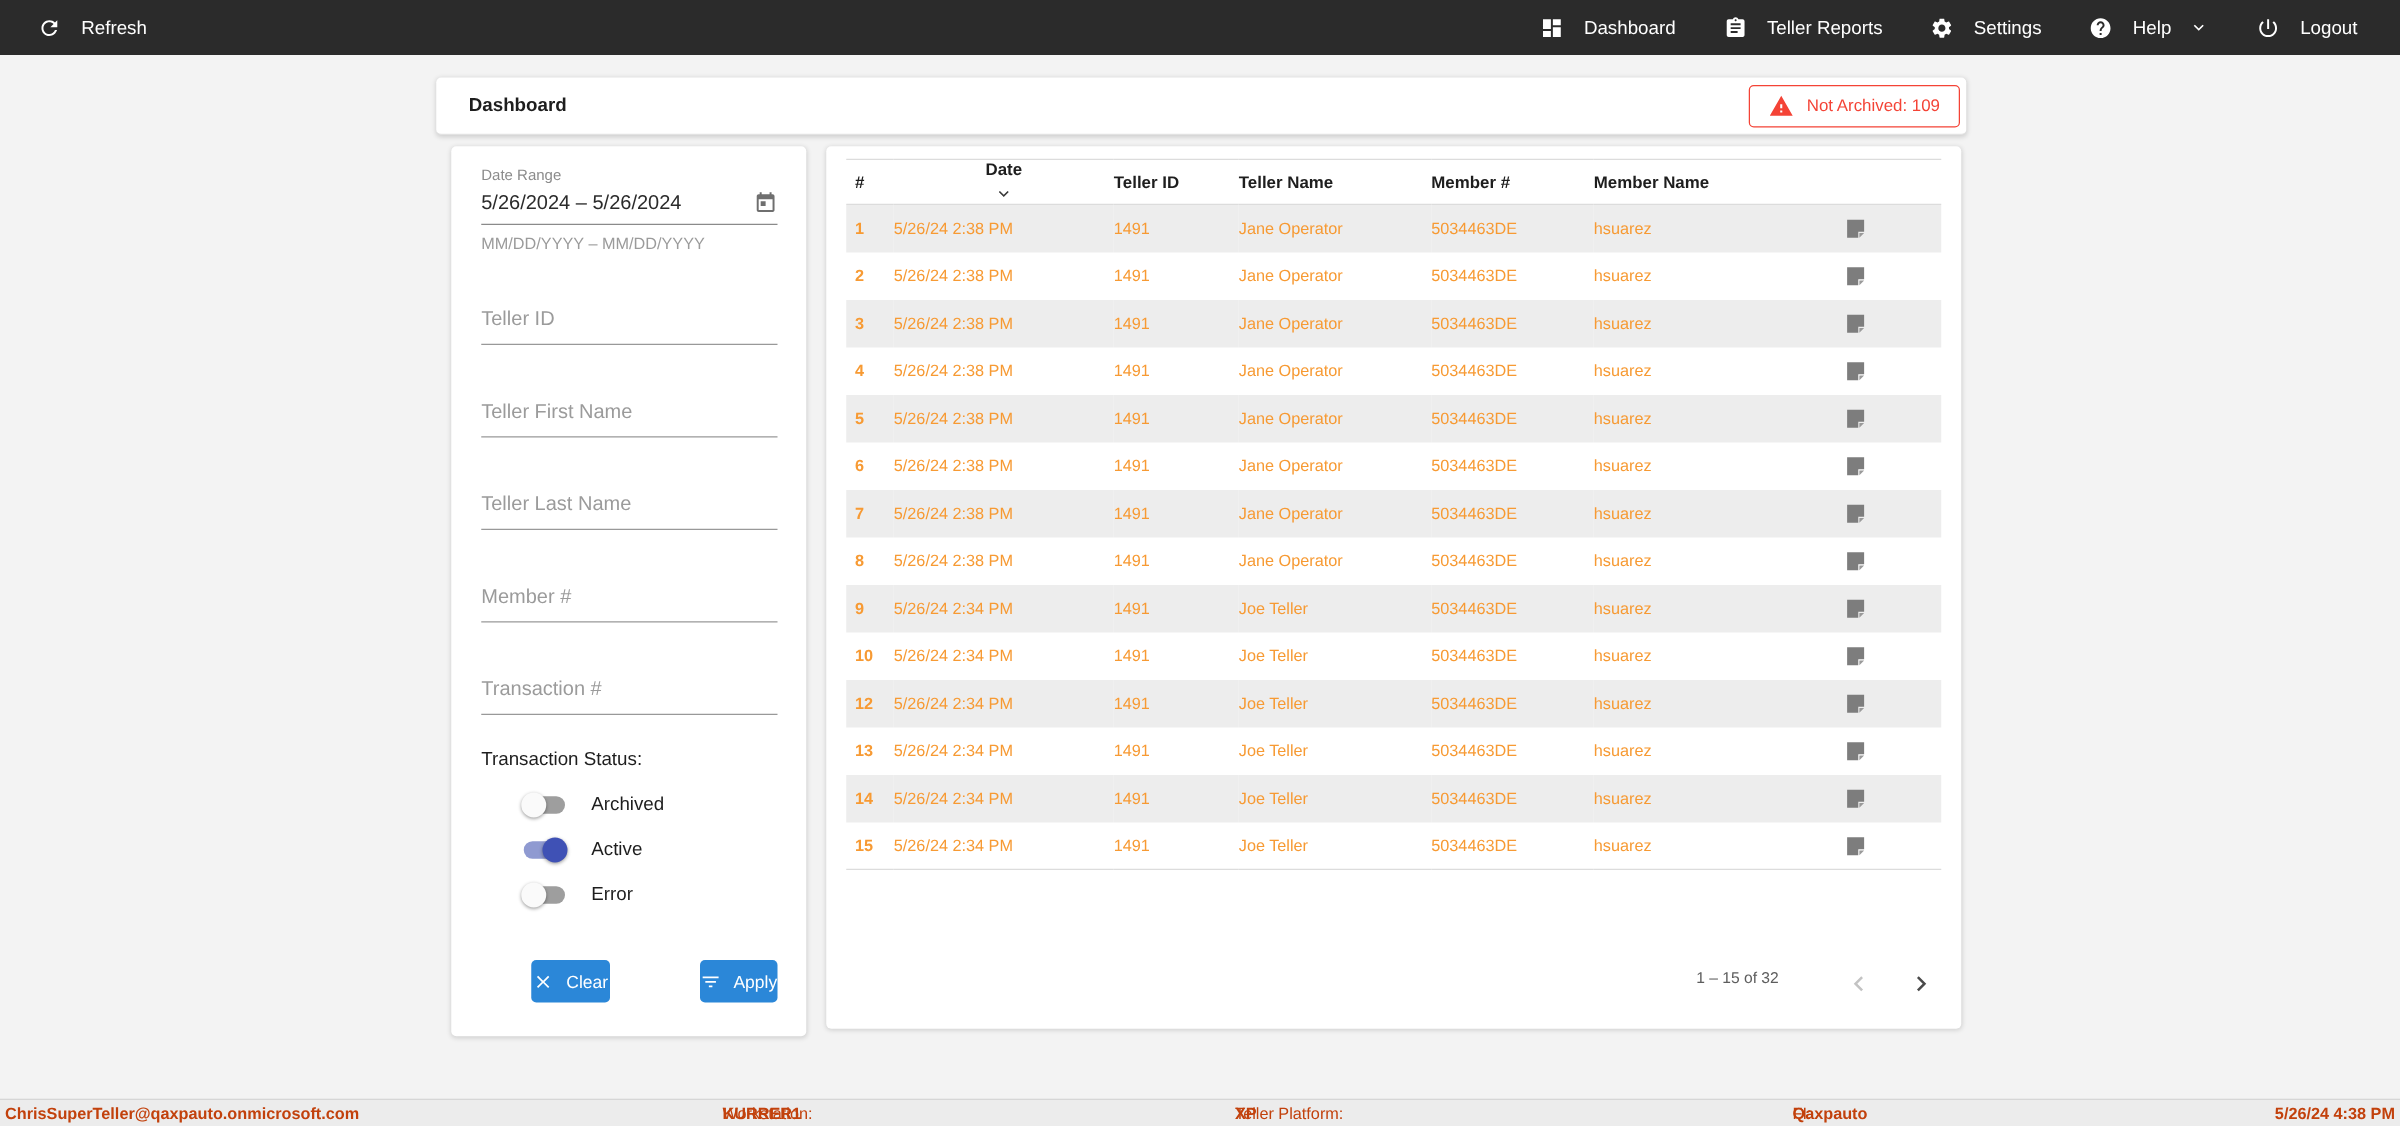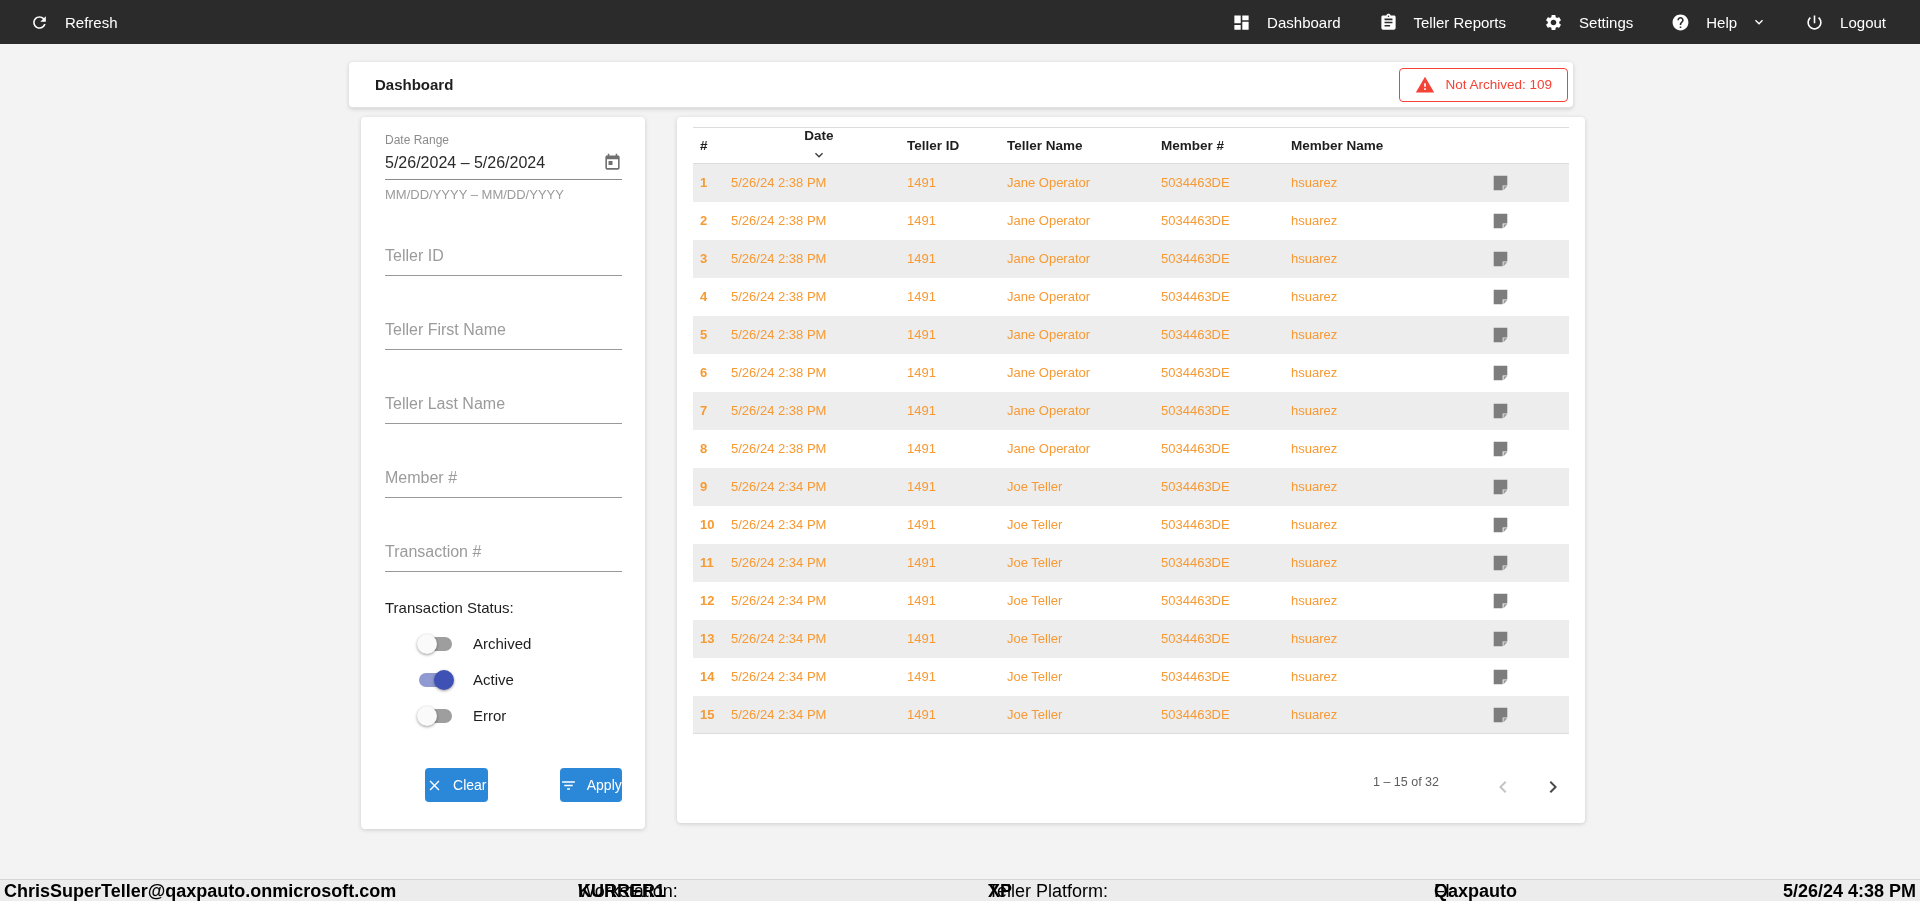--- a/index.html
+++ b/index.html
@@ -22,21 +22,21 @@
 
   .header-strip { position:absolute; left:349px; top:18px; width:1224px; height:46px;
     display:flex; align-items:center; justify-content:space-between;
     padding:0 5px 0 26px; border-bottom:1px solid #e2e2e2; }
   .page-title { font-size:15px; font-weight:700; color:#1e1e1e; }
   .alert-badge { display:flex; align-items:center; gap:10px; height:34px;
     padding:0 15px; border:1px solid #f44336; border-radius:4px;
     color:#f44336; font-size:13.5px; cursor:pointer; background:#fff; }
   .warning-icon { width:20px; height:20px; fill:#f44336; }
 
-  .content { position:absolute; left:349px; top:73px; display:flex; gap:32px;padding-left:12px; }
+  .content { position:absolute; left:349px; top:73px; display:flex; gap:16px;padding-left:12px; }
 
   
   .filter-card { width:284px; height:712px; padding:16px 23px 0 24px; }
   .fld-label { font-size:12px; color:#8b8b8b; }
   .date-row { display:flex; align-items:center; justify-content:space-between;
     border-bottom:1px solid #8a8a8a; padding:4px 0 7px 0; margin-top:2px; }
   .date-input { border:none; outline:none; width:196px; font-size:16px;
     color:#2b2b2b; font-family:"Liberation Sans",sans-serif; background:transparent; }
   .cal-btn { background:none; border:none; cursor:pointer; padding:0; line-height:0; }
   .cal-icon { width:19px; height:19px; fill:#6f6f6f; }
@@ -83,21 +83,21 @@
   .pagination { position:absolute; right:20px; bottom:24px; display:flex;
     align-items:flex-start; }
   .page-range { font-size:12.5px; color:#5d5d5d; margin-right:52px; }
   .pg-btn { background:none; border:none; padding:0; line-height:0; cursor:pointer; }
   .pg-btn + .pg-btn { margin-left:26px; }
   .pg-btn svg { width:24px; height:24px; }
   .pg-prev svg { fill:#c3c3c3; } .pg-next svg { fill:#4a4a4a; }
 
   
   .footer { position:relative; height:22px; background:#ececec;
-    border-top:1px solid #d6d6d6; font-size:18px; color:#000000;padding-left:37px; }
+    border-top:1px solid #d6d6d6; font-size:13px; color:#c2410c;padding-left:37px; }
   .footer span { position:absolute; top:50%; transform:translateY(-50%); white-space:nowrap; }
   .f-user { left:4px; font-weight:700; }
   .f-ws { left:578px; } .f-plat { left:988px; } .f-fi { left:1434px; }
   .f-time { right:4px; font-weight:700; }
   .f-val { font-weight:700; }
 </style>
 </head>
 <body>
 
 <nav class="navbar">
@@ -377,34 +377,20 @@
               <td>5034463DE</td>
               <td>hsuarez</td>
               <td class="note-cell">
   <svg class="note-icon" viewBox="0 0 20 20">
     <path d="M2 2h16v11.5h-5.5V19H2z" fill="#7d7d7d"></path>
     <path d="M13.5 19v-4.5H18z" fill="#9a9a9a"></path>
   </svg>
 </td>
             </tr>
             <tr>
-              <td class="num pad">11</td>
-              <td>5/26/24 2:34 PM</td>
-              <td>1491</td>
-              <td>Joe Teller</td>
-              <td>5034463DE</td>
-              <td>hsuarez</td>
-              <td class="note-cell">
-  <svg class="note-icon" viewBox="0 0 20 20">
-    <path d="M2 2h16v11.5h-5.5V19H2z" fill="#7d7d7d"></path>
-    <path d="M13.5 19v-4.5H18z" fill="#9a9a9a"></path>
-  </svg>
-</td>
-            </tr>
-            <tr>
               <td class="num pad">12</td>
               <td>5/26/24 2:34 PM</td>
               <td>1491</td>
               <td>Joe Teller</td>
               <td>5034463DE</td>
               <td>hsuarez</td>
               <td class="note-cell">
   <svg class="note-icon" viewBox="0 0 20 20">
     <path d="M2 2h16v11.5h-5.5V19H2z" fill="#7d7d7d"></path>
     <path d="M13.5 19v-4.5H18z" fill="#9a9a9a"></path>

